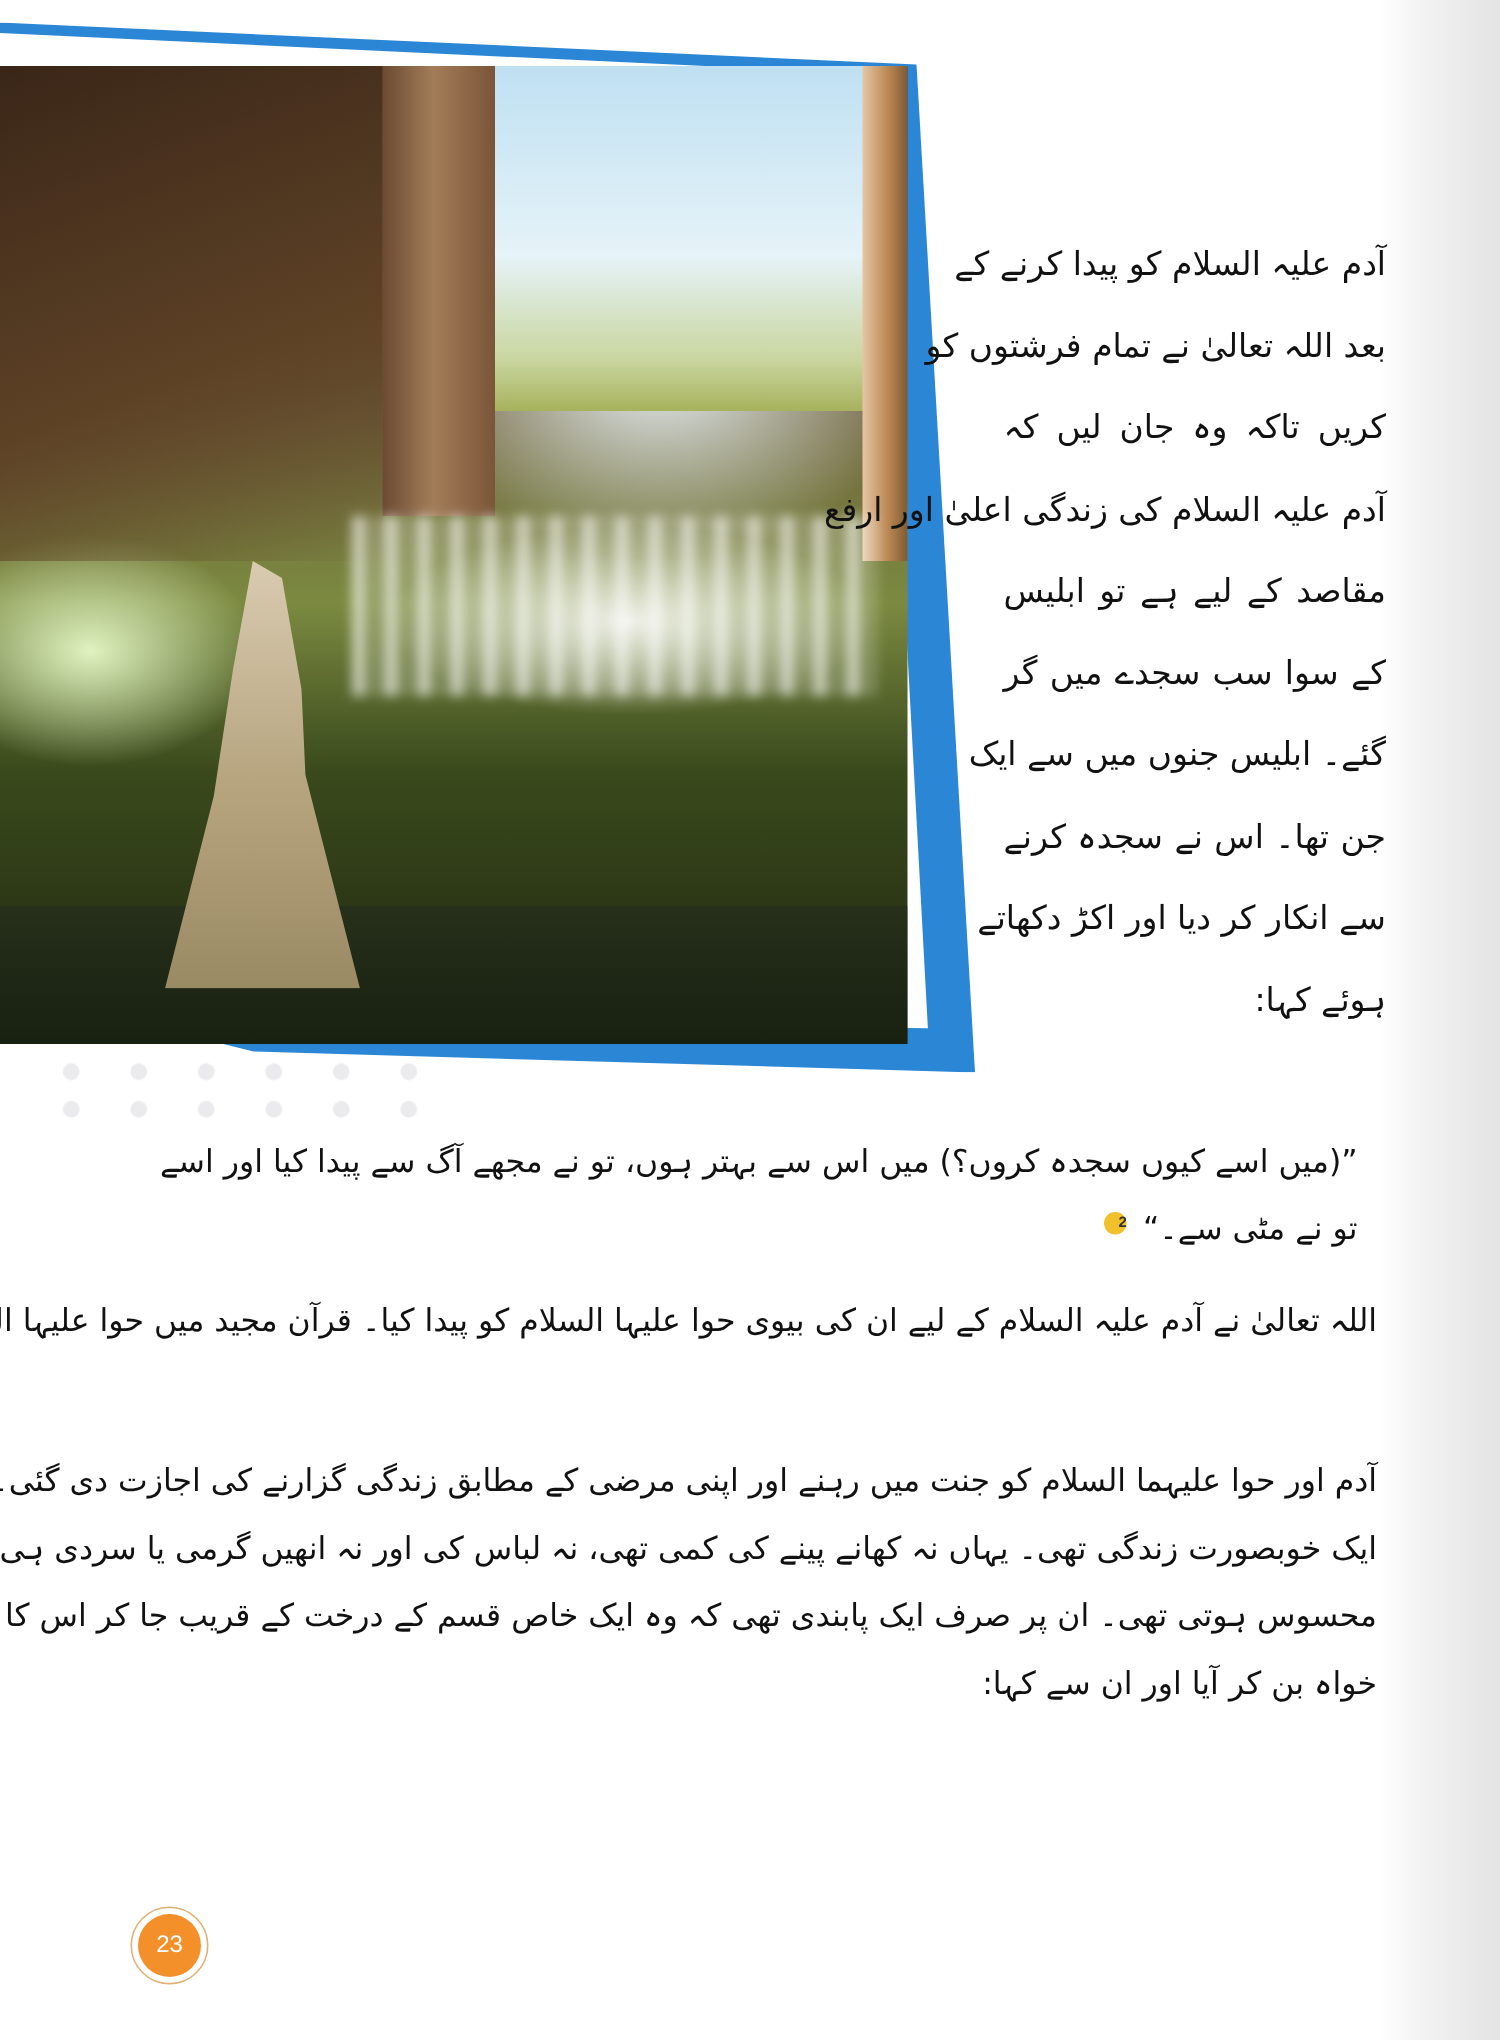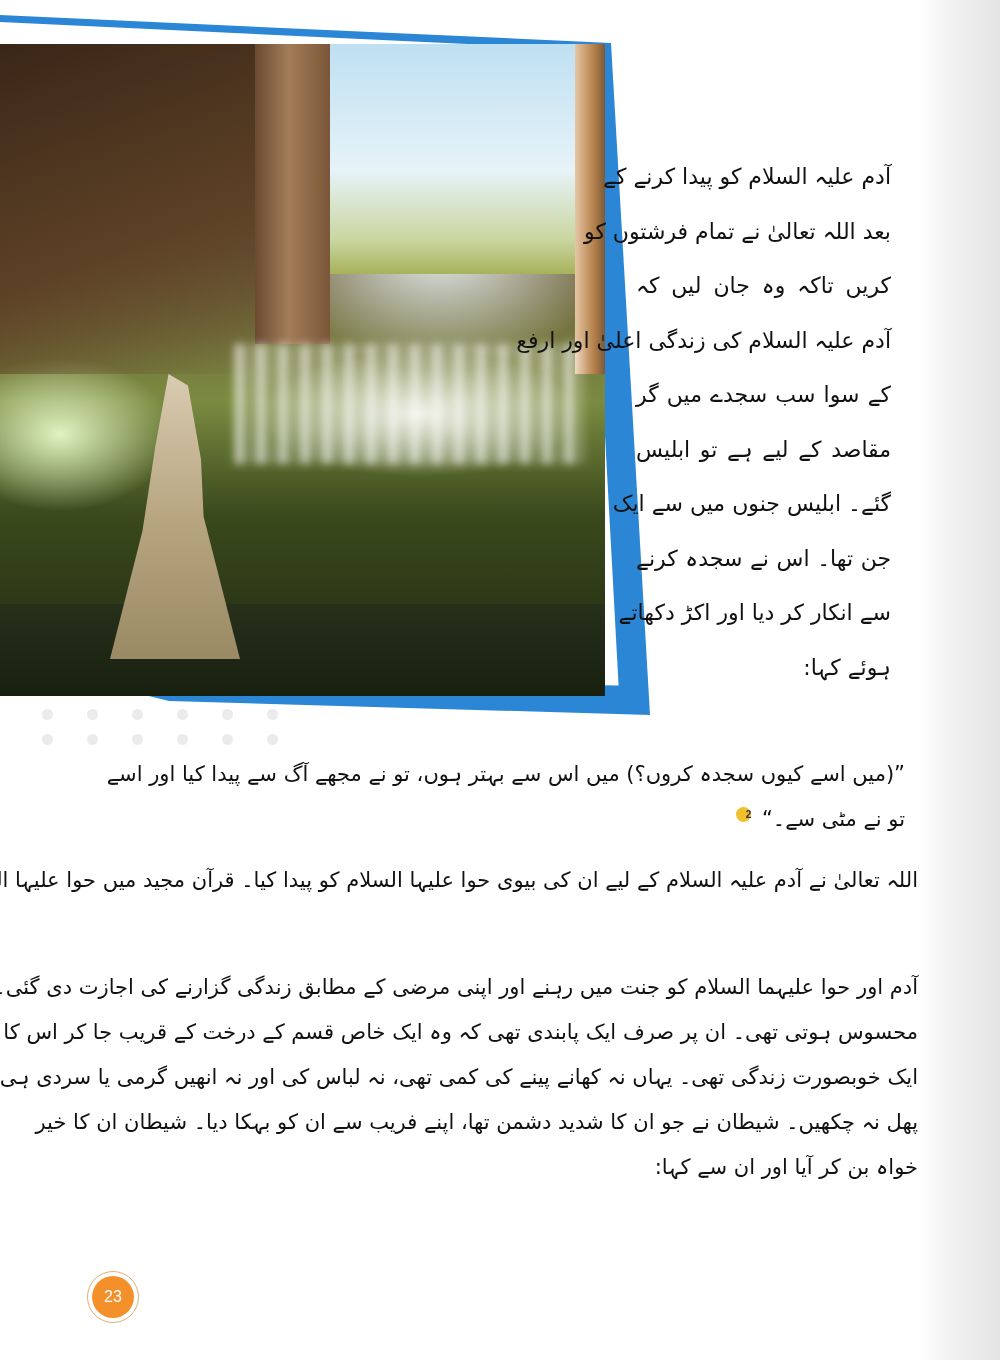--- a/index.html
+++ b/index.html
@@ -42,21 +42,21 @@
     position:absolute; left:110px; top:330px; width:130px; height:285px;
     background:linear-gradient(180deg,#d9cbb1,#b8a681 50%,#9a8a64);
     clip-path: polygon(45% 0, 60% 4%, 70% 30%, 72% 50%, 100% 100%, 0 100%, 25% 55%, 35% 25%);
   }
   .foliage { position:absolute; left:0; top:560px; width:605px; height:92px;
     background:linear-gradient(180deg,#26301a,#182010); }
   .dots { position:absolute; left:25px; top:702px; width:270px; height:50px;
     background-image:radial-gradient(circle, #e6e6ea 0 5px, transparent 6px);
     background-size:45px 25px; opacity:.8; }
   .side-text {
-    position:absolute; left:636px; top:150px; width:255px;
+    position:absolute; left:669px; top:150px; width:255px;
     direction:rtl; text-align:justify; text-align-last:justify;
     font-size:22px; line-height:54.5px;
   }
   .side-text .line { display:block; white-space:nowrap; }
   .side-text .line.last { text-align-last:right; }
   .body-text {
     position:absolute; left:118px; width:800px; direction:rtl;
     font-size:21px; line-height:45px;
   }
   .body-text .line { display:block; white-space:nowrap; text-align:justify; text-align-last:justify; }
@@ -95,43 +95,42 @@
   <div class="figure"></div>
 </div>
 
 <div class="dots"></div>
 
 <div class="side-text">
   <span class="line">آدم علیہ السلام کو پیدا کرنے کے</span>
   <span class="line">بعد اللہ تعالیٰ نے تمام فرشتوں کو</span>
   <span class="line">کریں تاکہ وہ جان لیں کہ</span>
   <span class="line">آدم علیہ السلام کی زندگی اعلیٰ اور ارفع</span>
+  <span class="line">مقاصد کے لیے ہے تو ابلیس</span>
   <span class="line">کے سوا سب سجدے میں گر</span>
-  <span class="line">مقاصد کے لیے ہے تو ابلیس</span>
   <span class="line">گئے۔ ابلیس جنوں میں سے ایک</span>
   <span class="line">جن تھا۔ اس نے سجدہ کرنے</span>
   <span class="line">سے انکار کر دیا اور اکڑ دکھاتے</span>
   <span class="line last">ہوئے کہا:</span>
 </div>
 
 <div class="body-text quote">
   <span class="line">”(میں اسے کیوں سجدہ کروں؟) میں اس سے بہتر ہوں، تو نے مجھے آگ سے پیدا کیا اور اسے</span>
   <span class="line last">
     <span>تو نے مٹی سے۔“</span>
     <span class="footnote">2</span>
   </span>
 </div>
 
 <div class="body-text para1">
   <span class="line">اللہ تعالیٰ نے آدم علیہ السلام کے لیے ان کی بیوی حوا علیہا السلام کو پیدا کیا۔ قرآن مجید میں حوا علیہا السلام کے بارے</span>
 </div>
 
 <div class="body-text para2">
   <span class="line">آدم اور حوا علیہما السلام کو جنت میں رہنے اور اپنی مرضی کے مطابق زندگی گزارنے کی اجازت دی گئی۔ یہ</span>
+  <span class="line">ایک خوبصورت زندگی تھی۔ یہاں نہ کھانے پینے کی کمی تھی، نہ لباس کی اور نہ انھیں گرمی یا سردی ہی</span>
   <span class="line">محسوس ہوتی تھی۔ ان پر صرف ایک پابندی تھی کہ وہ ایک خاص قسم کے درخت کے قریب جا کر اس کا</span>
-  <span class="line">ایک خوبصورت زندگی تھی۔ یہاں نہ کھانے پینے کی کمی تھی، نہ لباس کی اور نہ انھیں گرمی یا سردی ہی</span>
-  <span class="line">پھل نہ چکھیں۔ شیطان نے جو ان کا شدید دشمن تھا، اپنے فریب سے ان کو بہکا دیا۔ شیطان ان کا خیر</span>
   <span class="line last">خواہ بن کر آیا اور ان سے کہا:</span>
 </div>
 
 <div class="page-num">
   <div class="page-num-inner">23</div>
 </div>
 
 </body></html>

